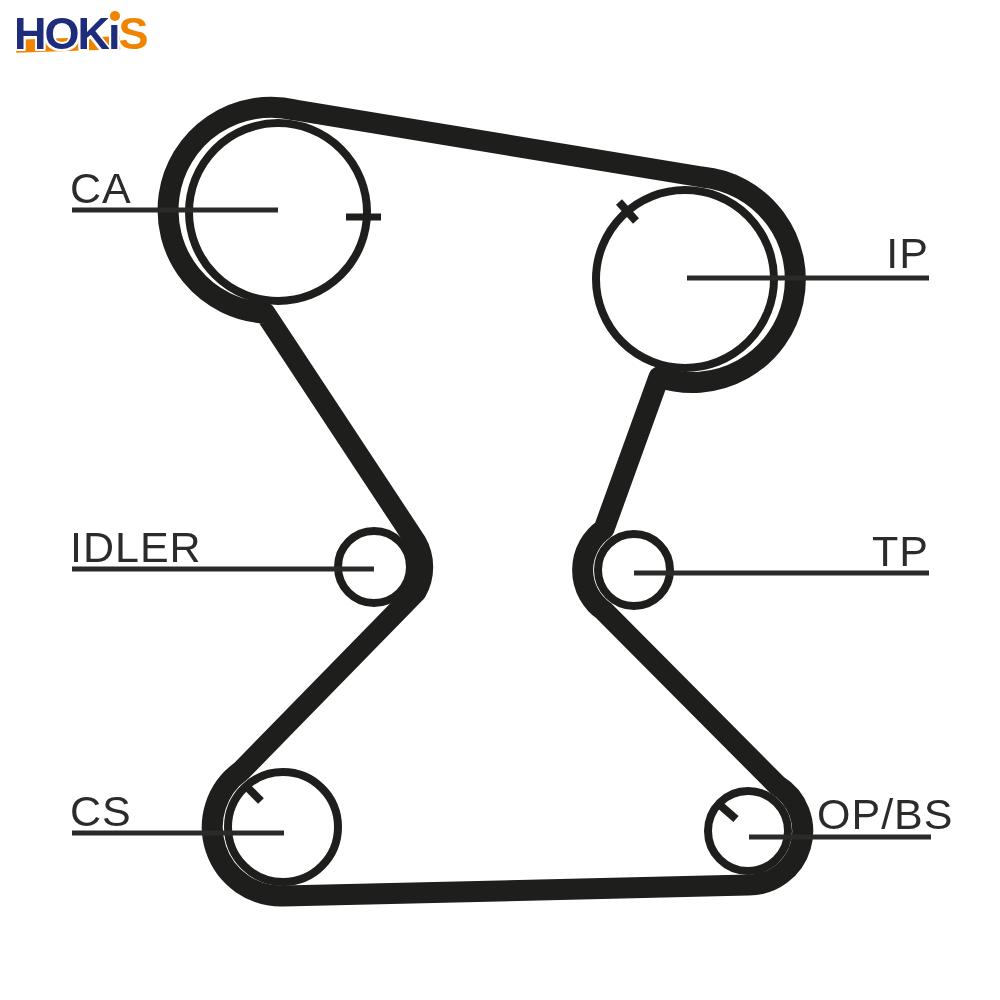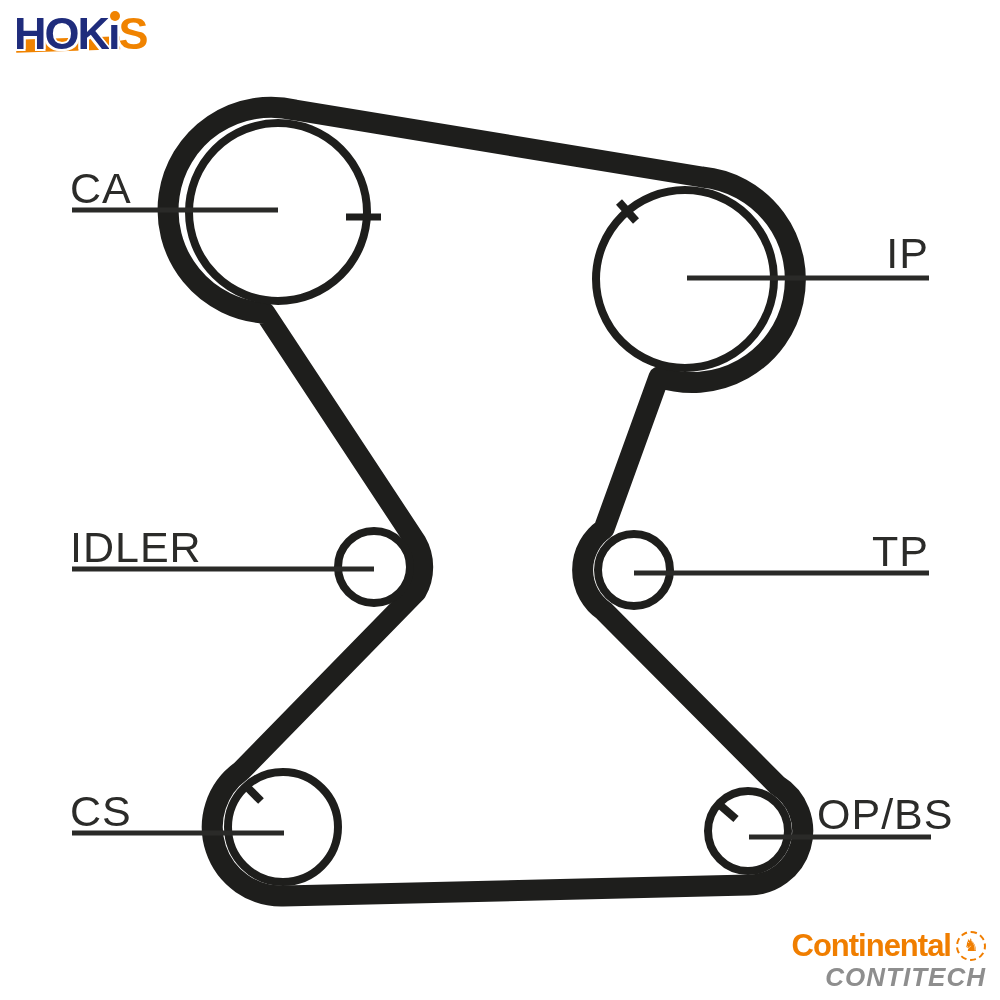--- a/index.html
+++ b/index.html
@@ -85,23 +85,14 @@
     <line class="leader" x1="749" y1="837" x2="931" y2="837"></line>
 
     <text class="plabel" x="70" y="203">CA</text>
     <text class="plabel" x="929" y="268" text-anchor="end">IP</text>
     <text class="plabel" x="70" y="562">IDLER</text>
     <text class="plabel" x="929" y="566" text-anchor="end">TP</text>
     <text class="plabel" x="70" y="826">CS</text>
     <text class="plabel" x="817" y="829">OP/BS</text>
   </svg>
 
-  <div class="conti">
-    <div class="conti-row">
-      <span class="conti-word">Continental</span>
-      <span class="conti-emblem">
-        <span class="conti-horse">♞</span>
-      </span>
-    </div>
-    <div class="conti-sub">CONTITECH</div>
-  </div>
 
 </div>
 
 </body></html>

